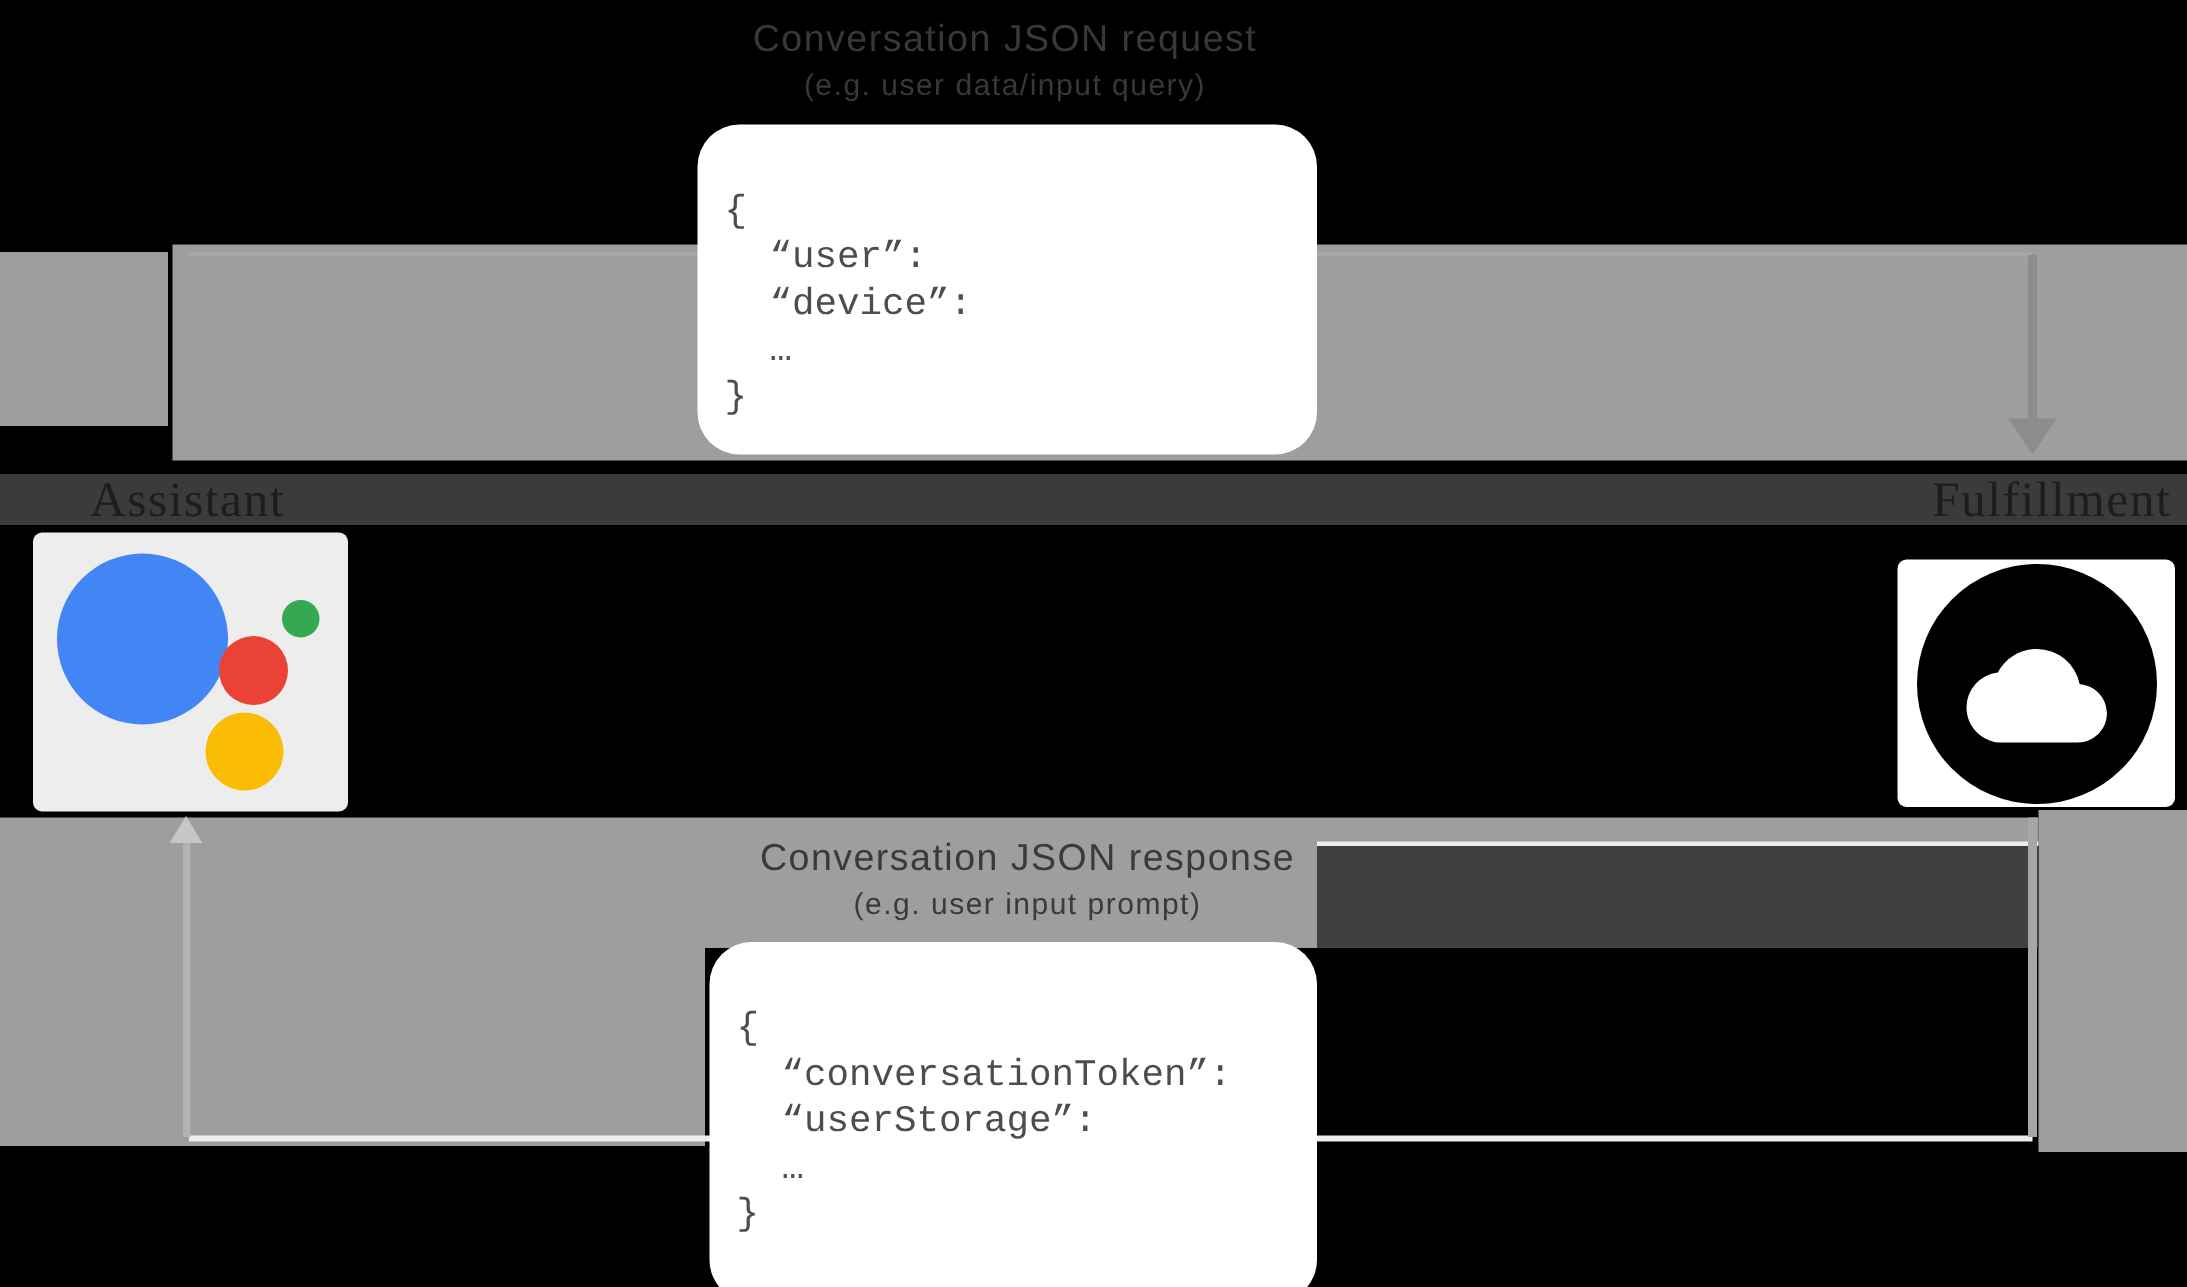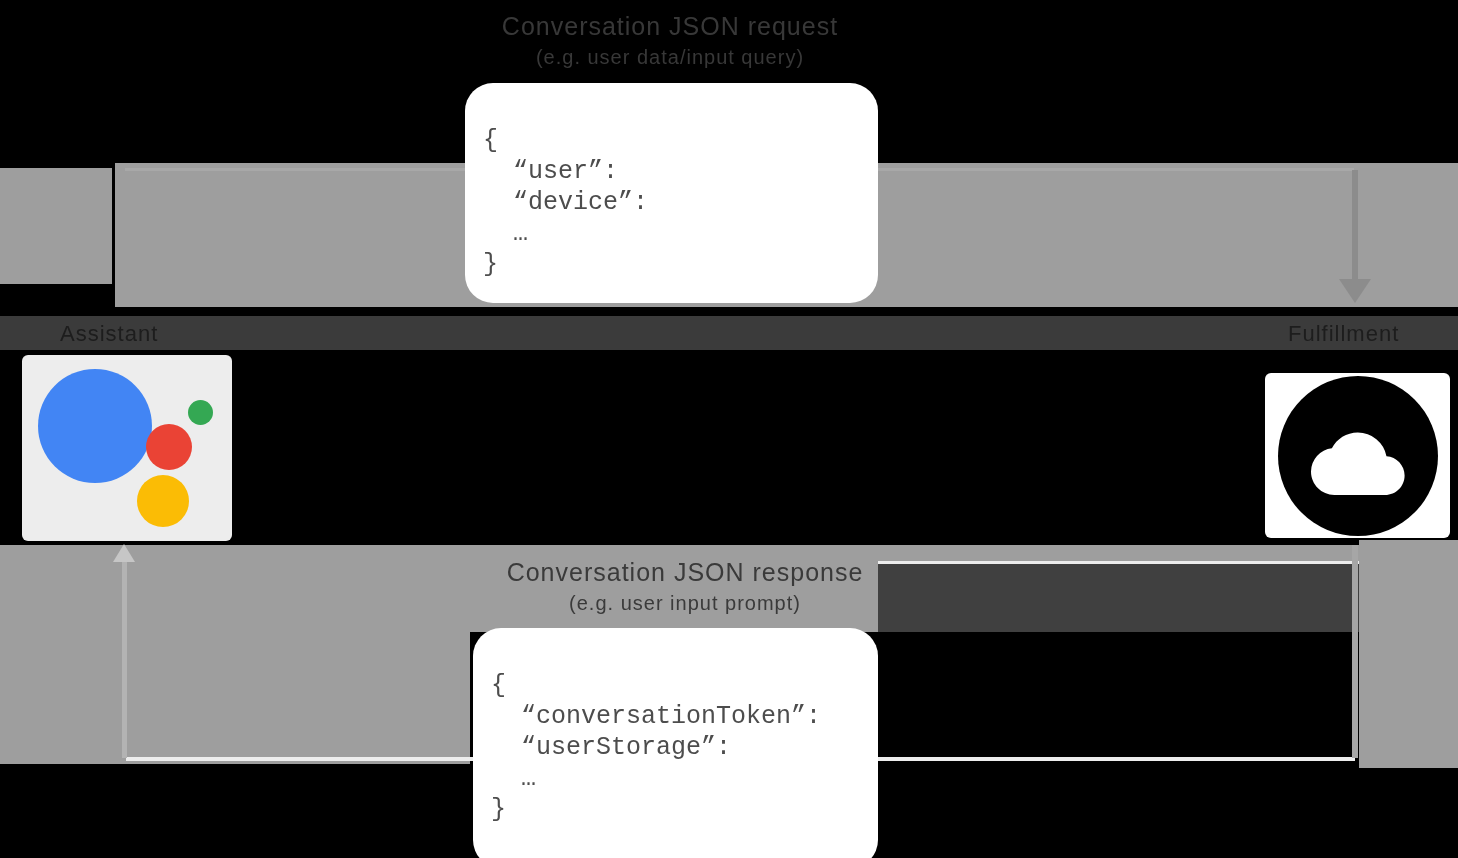--- a/index.html
+++ b/index.html
@@ -42,21 +42,21 @@
 
   
   .json-box{background:#fff;border-radius:28px;}
   .json-request{left:465px;top:83px;width:413px;height:220px;}
   .json-response{left:473px;top:628px;width:405px;height:240px;}
   .json-box pre{margin:0;padding:42px 0 0 18px;
                 font-family:"Liberation Mono",monospace;
                 font-size:25px;line-height:31px;color:#4d4d4d;}
 
   
-  .entity-label{top:319px;font-size:22px;font-weight:500;letter-spacing:1px;color:#1d1d1d;line-height:30px;}
+  .entity-label{top:319px;font-size:33px;font-weight:500;letter-spacing:1px;color:#1d1d1d;line-height:30px;font-family:Liberation Serif, serif;}
   .assistant-label{left:60px;}
   .fulfillment-label{left:1288px;}
 
   
   .assistant-box{left:22px;top:355px;width:210px;height:186px;background:#ededed;border-radius:6px;}
   .dot{position:absolute;border-radius:50%;}
   .dot-blue{left:16px;top:14px;width:114px;height:114px;background:#4285f4;}
   .dot-green{left:166px;top:45px;width:25px;height:25px;background:#34a853;}
   .dot-red{left:124px;top:69px;width:46px;height:46px;background:#ea4335;}
   .dot-yellow{left:115px;top:120px;width:52px;height:52px;background:#fbbc05;}

